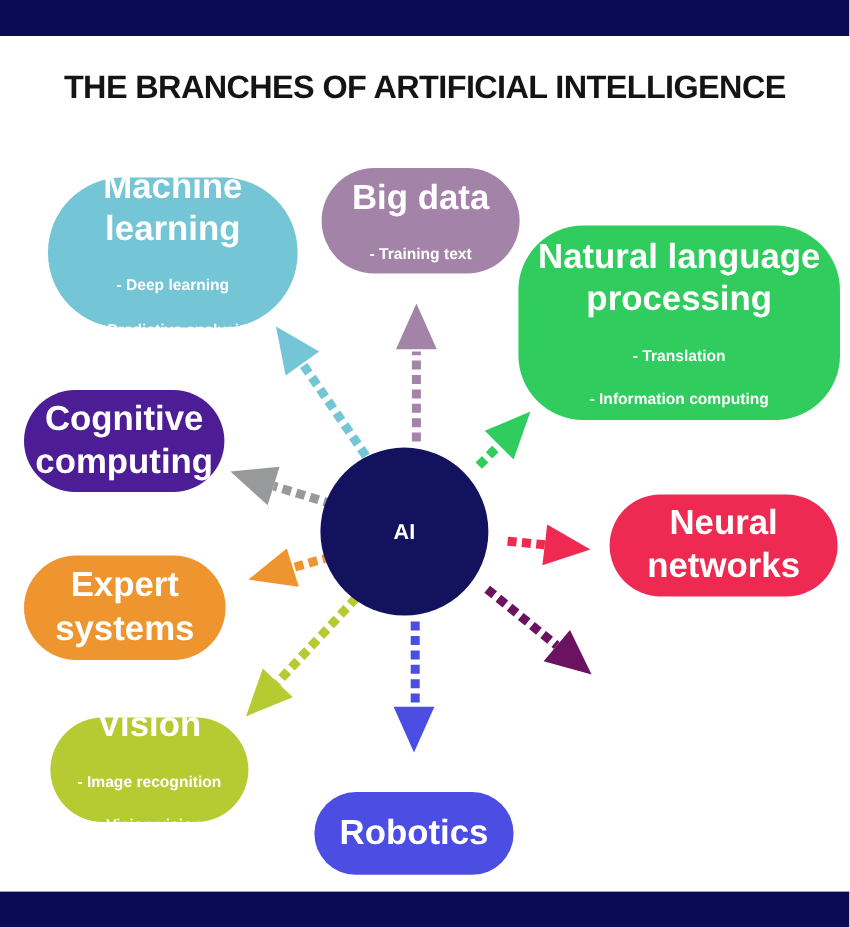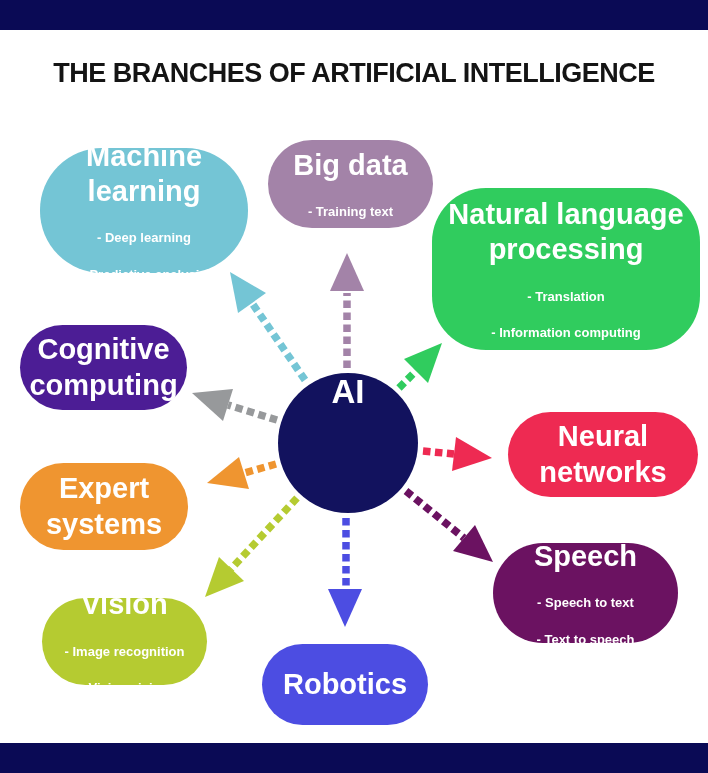--- a/index.html
+++ b/index.html
@@ -24,25 +24,25 @@
   .bubble .heading{font-size:29px;font-weight:bold;line-height:1.22;}
   .bubble .item{font-size:13px;font-weight:bold;line-height:1.2;margin-top:21px;}
   .b-machine-learning{left:40px;top:148px;width:208px;height:125px;border-radius:62px;padding:0 14px;}
   .b-big-data{left:268px;top:140px;width:165px;height:88px;}
   .b-nlp{left:432px;top:188px;width:268px;height:162px;padding:0 16px;}
   .b-cognitive{left:20px;top:325px;width:167px;height:85px;padding:0 24px;}
   .b-neural{left:508px;top:412px;width:190px;height:85px;padding:0 42px;}
   .b-expert{left:20px;top:463px;width:168px;height:87px;padding:0 36px;}
   .b-speech{left:493px;top:543px;width:185px;height:100px;padding:0 8px;}
   .b-vision{left:42px;top:598px;width:165px;height:87px;padding:0 6px;}
-  .b-robotics{left:262px;top:644px;width:166px;height:81px;}
+  .b-robotics{left:262px;top:660px;width:166px;height:69px;}
   .ai-circle{
-    position:absolute;left:278px;top:373px;width:140px;height:140px;border-radius:50%;
-    display:flex;align-items:flex-start;justify-content:center;
-    color:#ffffff;font-size:33px;font-weight:bold;
+    position:absolute;left:267px;top:373px;width:140px;height:140px;border-radius:50%;
+    display:flex;align-items:center;justify-content:center;
+    color:#ffffff;font-size:18px;font-weight:bold;
   }
 </style>
 </head>
 <body>
 
 <div class="canvas">
 
   <div class="bar top" style="background: rgb(10, 10, 85);"></div>
   <div class="bar bottom" style="background: rgb(10, 10, 85);"></div>
 
@@ -95,25 +95,20 @@
   </div>
 
   <div class="bubble b-neural" style="background: rgb(238, 42, 82);">
     <div class="heading">Neural networks</div>
   </div>
 
   <div class="bubble b-expert" style="background: rgb(239, 149, 48);">
     <div class="heading">Expert systems</div>
   </div>
 
-  <div class="bubble b-speech" style="background: rgb(107, 18, 97);">
-    <div class="heading">Speech</div>
-    <div class="item">- Speech to text</div>
-    <div class="item">- Text to speech</div>
-  </div>
 
   <div class="bubble b-vision" style="background: rgb(181, 203, 49);">
     <div class="heading">Vision</div>
     <div class="item">- Image recognition</div>
     <div class="item">- Vision vision</div>
   </div>
 
   <div class="bubble b-robotics" style="background: rgb(76, 77, 226);">
     <div class="heading">Robotics</div>
   </div>

